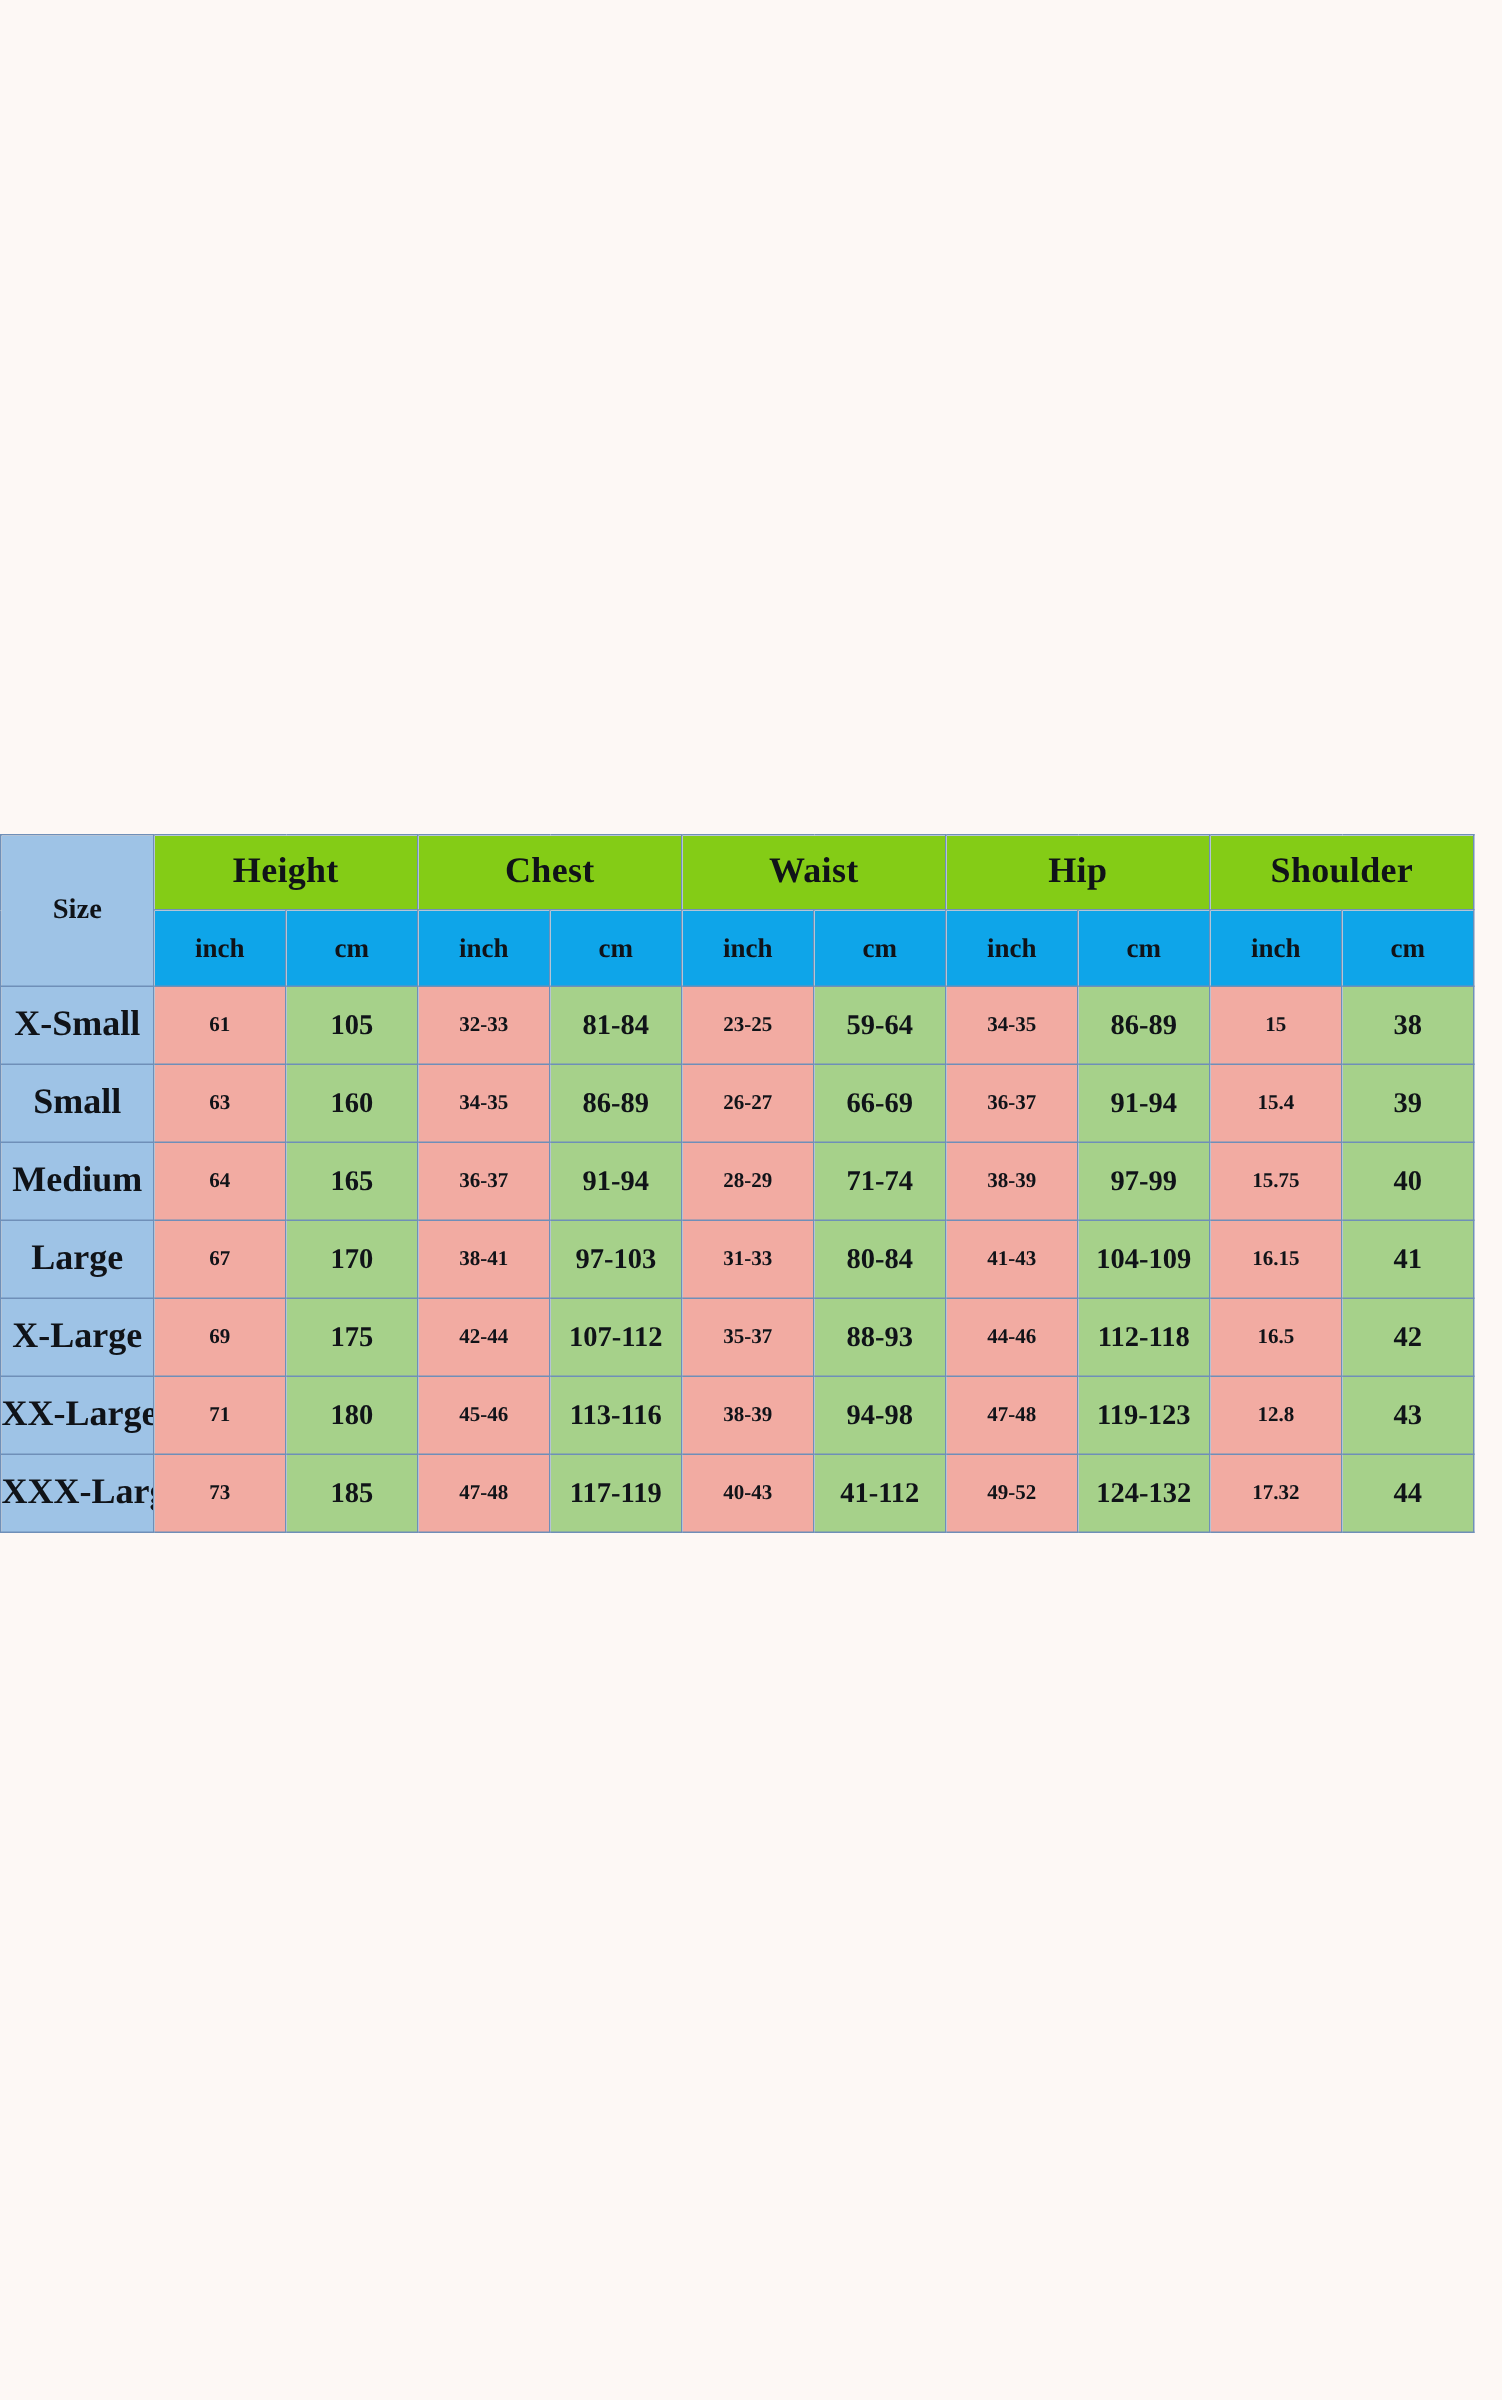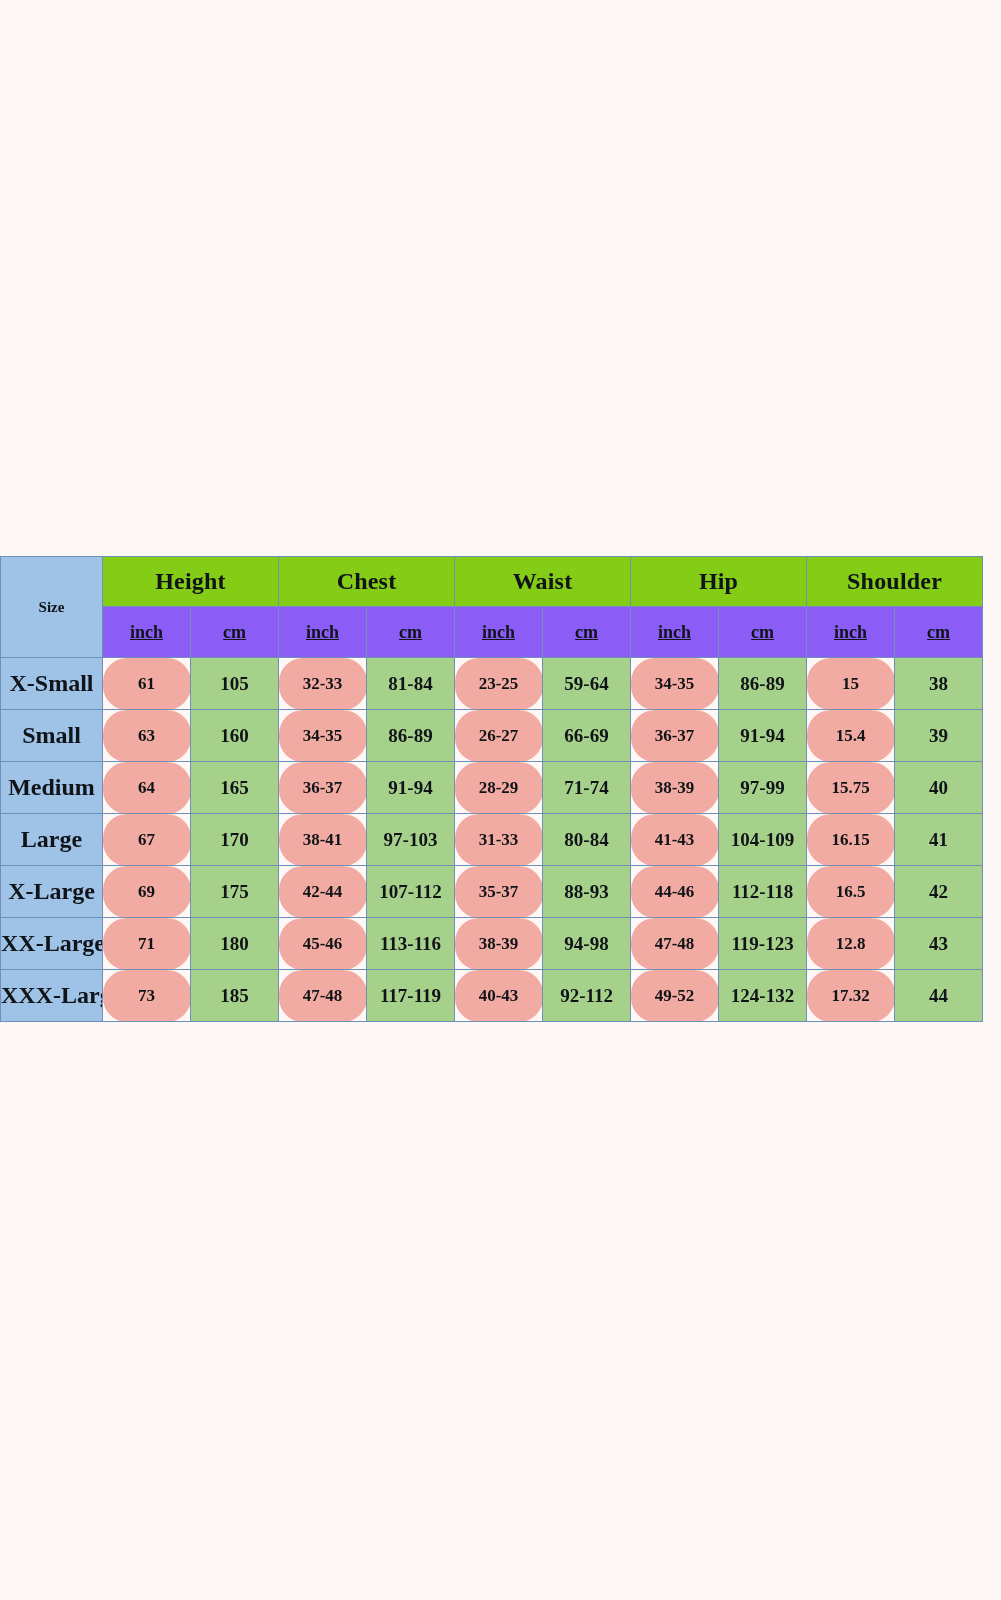--- a/index.html
+++ b/index.html
@@ -48,41 +48,39 @@
   
   th.group-head {
     background: #84cc16;
     height: 49px;
     font-size: 24px;
     letter-spacing: 0.2px;
   }
   th.size-head {
     background: #9ec3e6;
     height: 100px;
-    font-size: 15px;
+    font-size: 19px;
     font-family: Liberation Serif, serif;
   }
   th.unit-head {
-    background: #8b5cf6;
+    background: #0ea5e9;
     height: 50px;
     font-size: 18px;
-    text-decoration: underline;
   }
 
   
   td.size-cell {
     background: #9ec3e6;
     height: 51px;
     font-size: 24px;
   }
   td.v-inch {
     background: #f2aba2;
     height: 51px;
-    font-size: 17px;
-    border-radius: 24px;
+    font-size: 14px;
   }
   td.v-cm {
     background: #a6d18a;
     height: 51px;
     font-size: 19px;
   }
 </style>
 </head>
 <body>
 
@@ -209,21 +207,21 @@
         <td class="v-cm">43</td>
       </tr>
 
       <tr>
         <td class="size-cell">XXX-Large</td>
         <td class="v-inch">73</td>
         <td class="v-cm">185</td>
         <td class="v-inch">47-48</td>
         <td class="v-cm">117-119</td>
         <td class="v-inch">40-43</td>
-        <td class="v-cm">92-112</td>
+        <td class="v-cm">41-112</td>
         <td class="v-inch">49-52</td>
         <td class="v-cm">124-132</td>
         <td class="v-inch">17.32</td>
         <td class="v-cm">44</td>
       </tr>
 
     </tbody>
   </table>
 </div>
 

